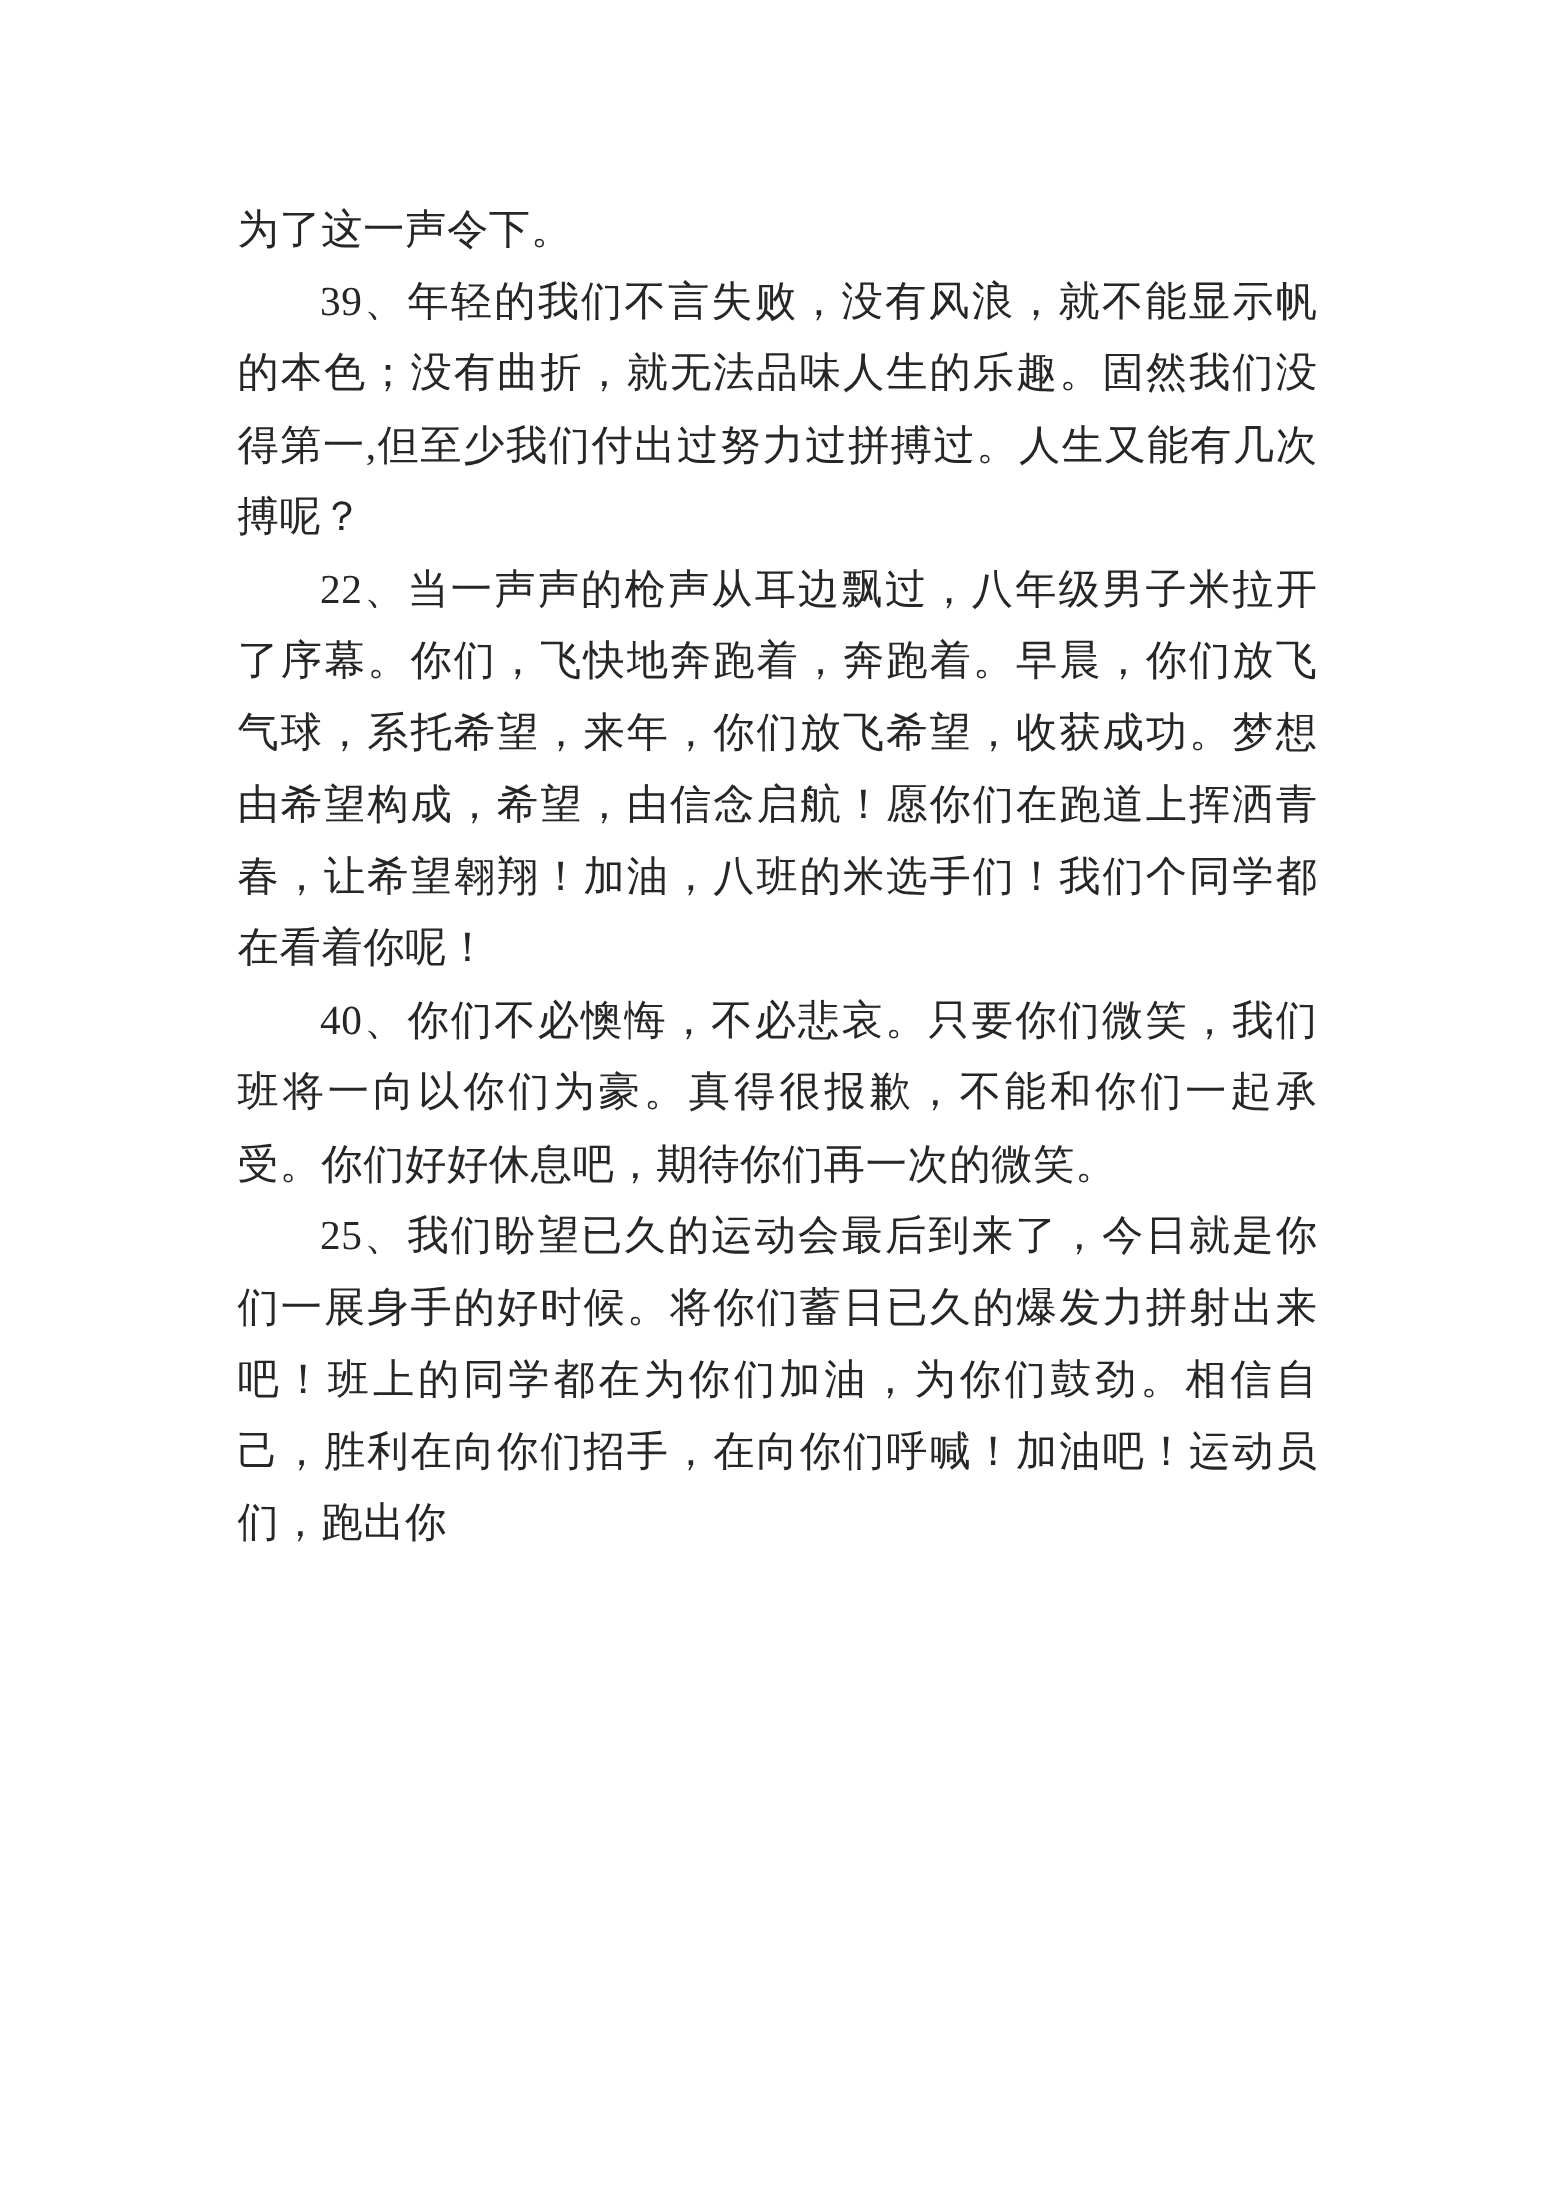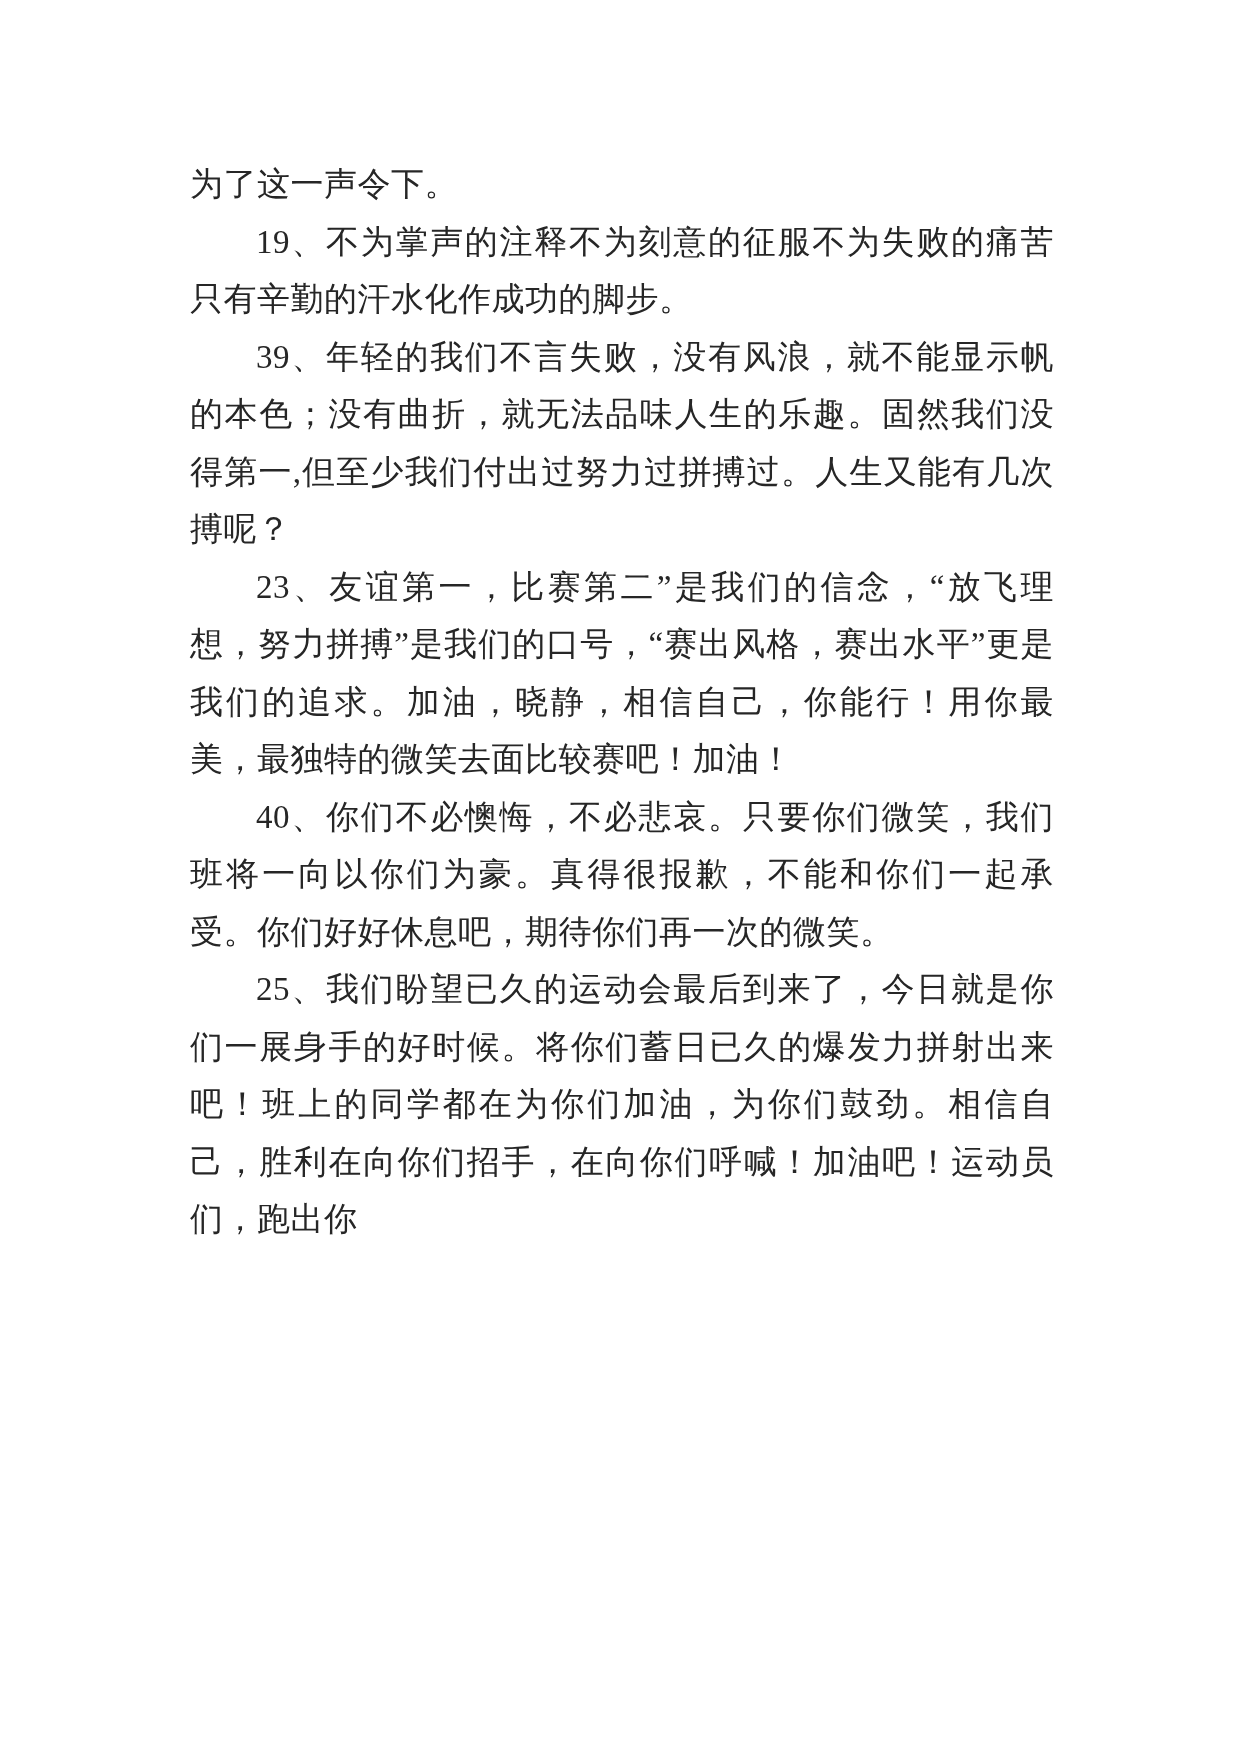--- a/index.html
+++ b/index.html
@@ -35,19 +35,18 @@
   .page-content p.continuation {
     text-indent: 0;
   }
 </style>
 </head>
 <body>
 
 <div class="page">
   <div class="page-content">
     <p class="continuation">为了这一声令下。</p>
-    <p>19、不为掌声的注释不为刻意的征服不为失败的痛苦只有辛勤的汗水化作成功的脚步。</p>
     <p>39、年轻的我们不言失败，没有风浪，就不能显示帆的本色；没有曲折，就无法品味人生的乐趣。固然我们没得第一,但至少我们付出过努力过拼搏过。人生又能有几次搏呢？</p>
-    <p>23、友谊第一，比赛第二”是我们的信念，“放飞理想，努力拼搏”是我们的口号，“赛出风格，赛出水平”更是我们的追求。加油，晓静，相信自己，你能行！用你最美，最独特的微笑去面比较赛吧！加油！</p>
+    <p>22、当一声声的枪声从耳边飘过，八年级男子米拉开了序幕。你们，飞快地奔跑着，奔跑着。早晨，你们放飞气球，系托希望，来年，你们放飞希望，收获成功。梦想由希望构成，希望，由信念启航！愿你们在跑道上挥洒青春，让希望翱翔！加油，八班的米选手们！我们个同学都在看着你呢！</p>
     <p>40、你们不必懊悔，不必悲哀。只要你们微笑，我们班将一向以你们为豪。真得很报歉，不能和你们一起承受。你们好好休息吧，期待你们再一次的微笑。</p>
     <p>25、我们盼望已久的运动会最后到来了，今日就是你们一展身手的好时候。将你们蓄日已久的爆发力拼射出来吧！班上的同学都在为你们加油，为你们鼓劲。相信自己，胜利在向你们招手，在向你们呼喊！加油吧！运动员们，跑出你</p>
   </div>
 </div>
 
 </body></html>

